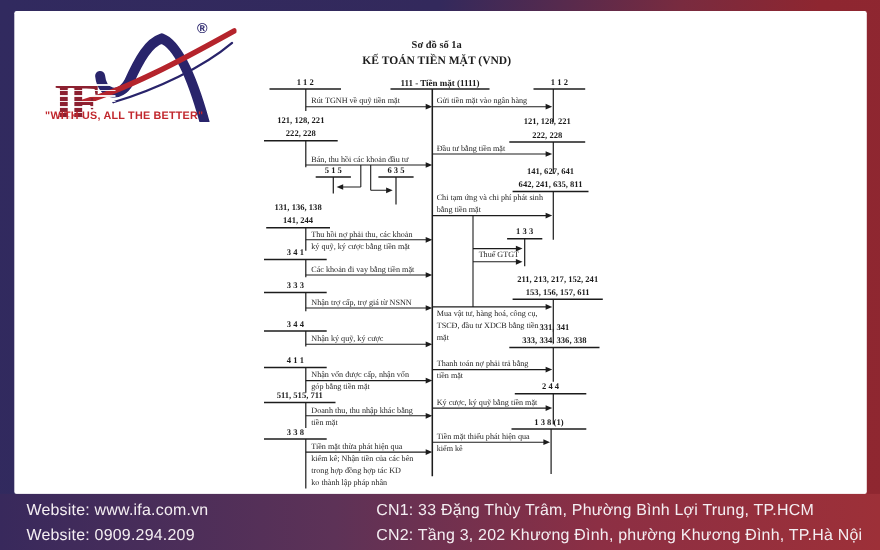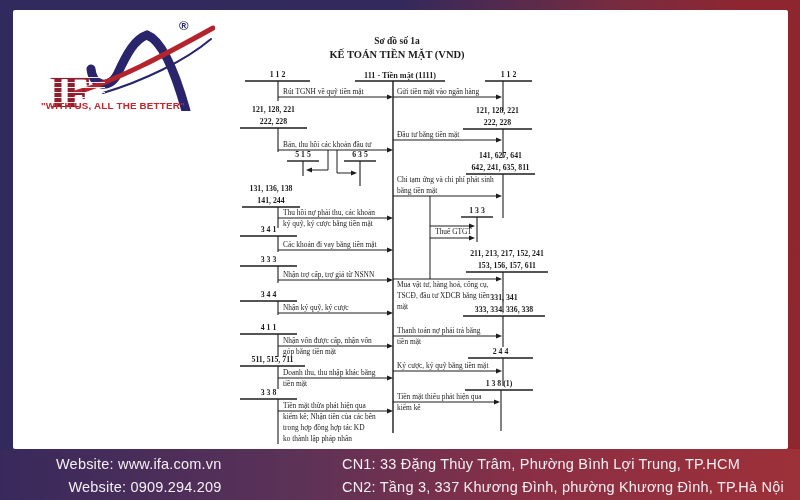--- a/index.html
+++ b/index.html
@@ -16,21 +16,21 @@
           font-weight:bold;font-size:46px;line-height:44px;letter-spacing:-4px;color:#8c2030;margin-top:16px;}
   .ifa-if::after{content:"";position:absolute;inset:2px 6px 6px 0;
           background:repeating-linear-gradient(180deg,rgba(255,255,255,0) 0 3.5px,rgba(255,255,255,.9) 3.5px 5px);}
   .a-svg{position:absolute;left:32px;top:8px;width:142px;height:88px;}
   .tagline{position:absolute;left:0px;top:85px;width:190px;font-size:9.8px;font-weight:bold;
            color:#c1272d;letter-spacing:.2px;white-space:nowrap;}
   
   .footer{position:absolute;left:0;top:449px;width:800px;height:51px;color:#f4eef2;
           background:linear-gradient(90deg,#38295c 0%,#5d3257 38%,#8c2f44 68%,#9d3038 100%);}
   .footer-col{position:absolute;top:4px;line-height:23px;font-size:14.5px;letter-spacing:.2px;white-space:nowrap;}
-  .fc1{left:56px;text-align:right;} .fc2{left:342px;}
+  .fc1{left:24px;} .fc2{left:342px;}
 </style>
 </head>
 <body>
 
 <div class="frame">
 
   <div class="panel">
 
     <div class="logo">
       <span class="reg">®</span>
@@ -188,16 +188,16 @@
     </svg>
   </div>
 
   <div class="footer">
     <div class="footer-col fc1">
       <div>Website: www.ifa.com.vn</div>
       <div>Website: 0909.294.209</div>
     </div>
     <div class="footer-col fc2">
       <div>CN1: 33 Đặng Thùy Trâm, Phường Bình Lợi Trung, TP.HCM</div>
-      <div>CN2: Tầng 3, 337 Khương Đình, phường Khương Đình, TP.Hà Nội</div>
+      <div>CN2: Tầng 3, 202 Khương Đình, phường Khương Đình, TP.Hà Nội</div>
     </div>
   </div>
 </div>
 
 </body></html>

